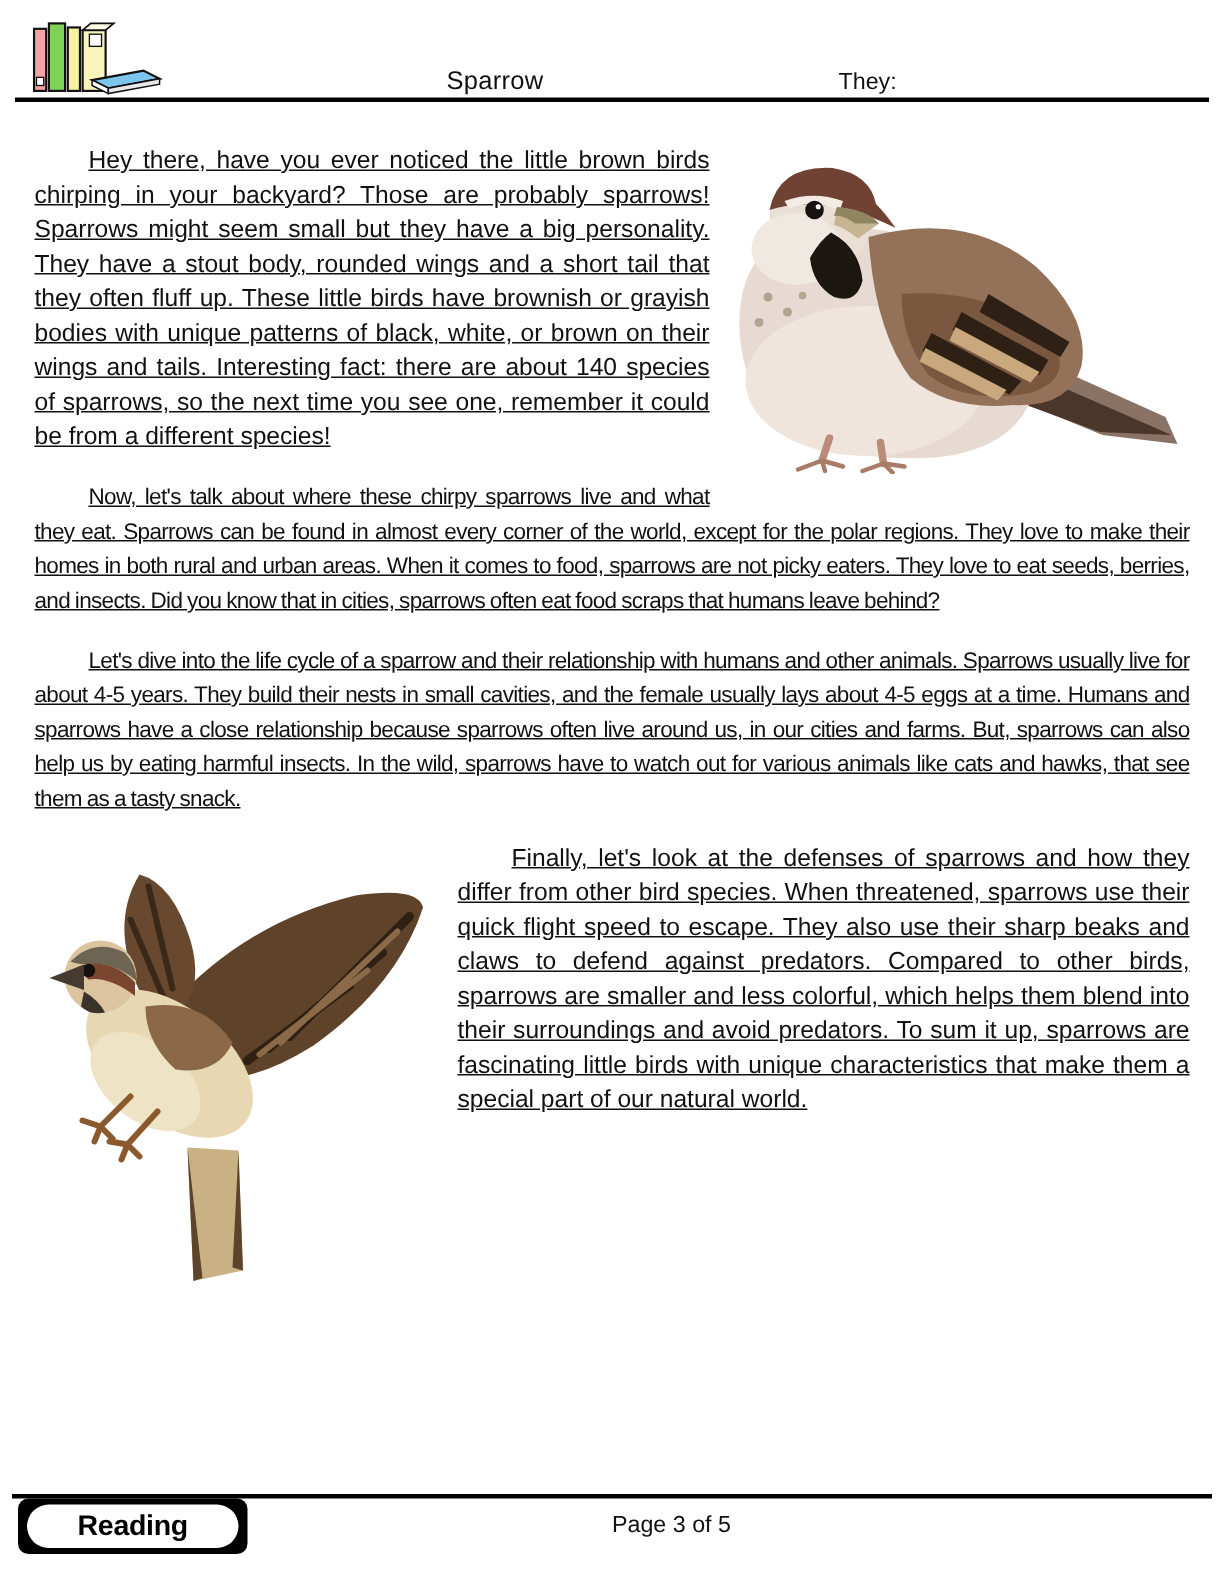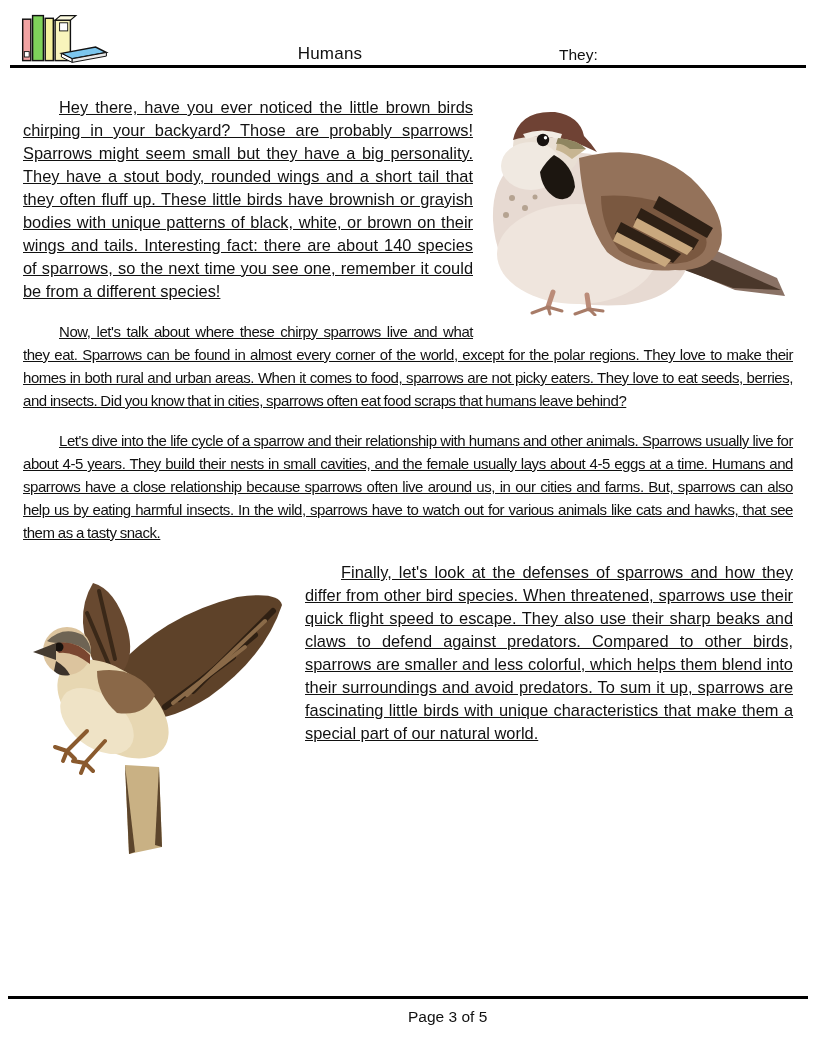--- a/index.html
+++ b/index.html
@@ -49,21 +49,21 @@
 
       <rect x="39" y="9" width="17" height="45" style="fill:var(--logo_cream,#f8f4bc)" stroke="#111" stroke-width="1.6"></rect>
       <polygon points="39,9 45,4 62,4 56,9" fill="#fdfbe0" stroke="#111" stroke-width="1.3"></polygon>
       <rect x="44" y="12" width="9" height="9" fill="#fff" stroke="#111" stroke-width="1"></rect>
 
       <polygon points="46,46 84,39 96,45 58,52" style="fill:var(--logo_blue,#7cc6ee)" stroke="#111" stroke-width="1.6"></polygon>
       <polygon points="46,46 58,52 58,56 46,50" fill="#ffffff" stroke="#111" stroke-width="1.1"></polygon>
       <polygon points="58,52 96,45 96,49 58,56" fill="#e9e9e9" stroke="#111" stroke-width="1.1"></polygon>
     </svg>
   </div>
-  <div class="hdr-title">Humans</div>
+  <div class="hdr-title">Sparrow</div>
   <div class="hdr-name">They:</div>
   <div class="hdr-rule"></div>
 
   <div class="content">
 
     <div class="img-standing">
       <svg viewBox="0 0 308 214" aria-hidden="true">
 
         <path d="M172 122 L292 176 L300 194 L250 188 L158 150 Z" fill="#8a7265"></path>
         <path d="M168 132 L296 188 L248 186 L156 152 Z" fill="#4a372a"></path>
@@ -161,16 +161,19 @@
           <path d="M72 160 L52 180 M52 180 L40 176 M52 180 L48 190 M52 180 L60 188"></path>
           <path d="M90 170 L70 192 M70 192 L58 190 M70 192 L66 202 M70 192 L78 200"></path>
         </g>
       </svg>
     </div>
 
     <p>Finally, let's look at the defenses of sparrows and how they differ from other bird species. When threatened, sparrows use their quick flight speed to escape. They also use their sharp beaks and claws to defend against predators. Compared to other birds, sparrows are smaller and less colorful, which helps them blend into their surroundings and avoid predators. To sum it up, sparrows are fascinating little birds with unique characteristics that make them a special part of our natural world.</p>
   </div>
 
   <div class="ftr-rule"></div>
+  <div class="badge">
+    <div class="badge-pill">Reading</div>
+  </div>
   <div class="ftr-site">www.CommonCoreSheets.com</div>
   <div class="ftr-page">Page 3 of 5</div>
 
 </div>
 
 </body></html>

